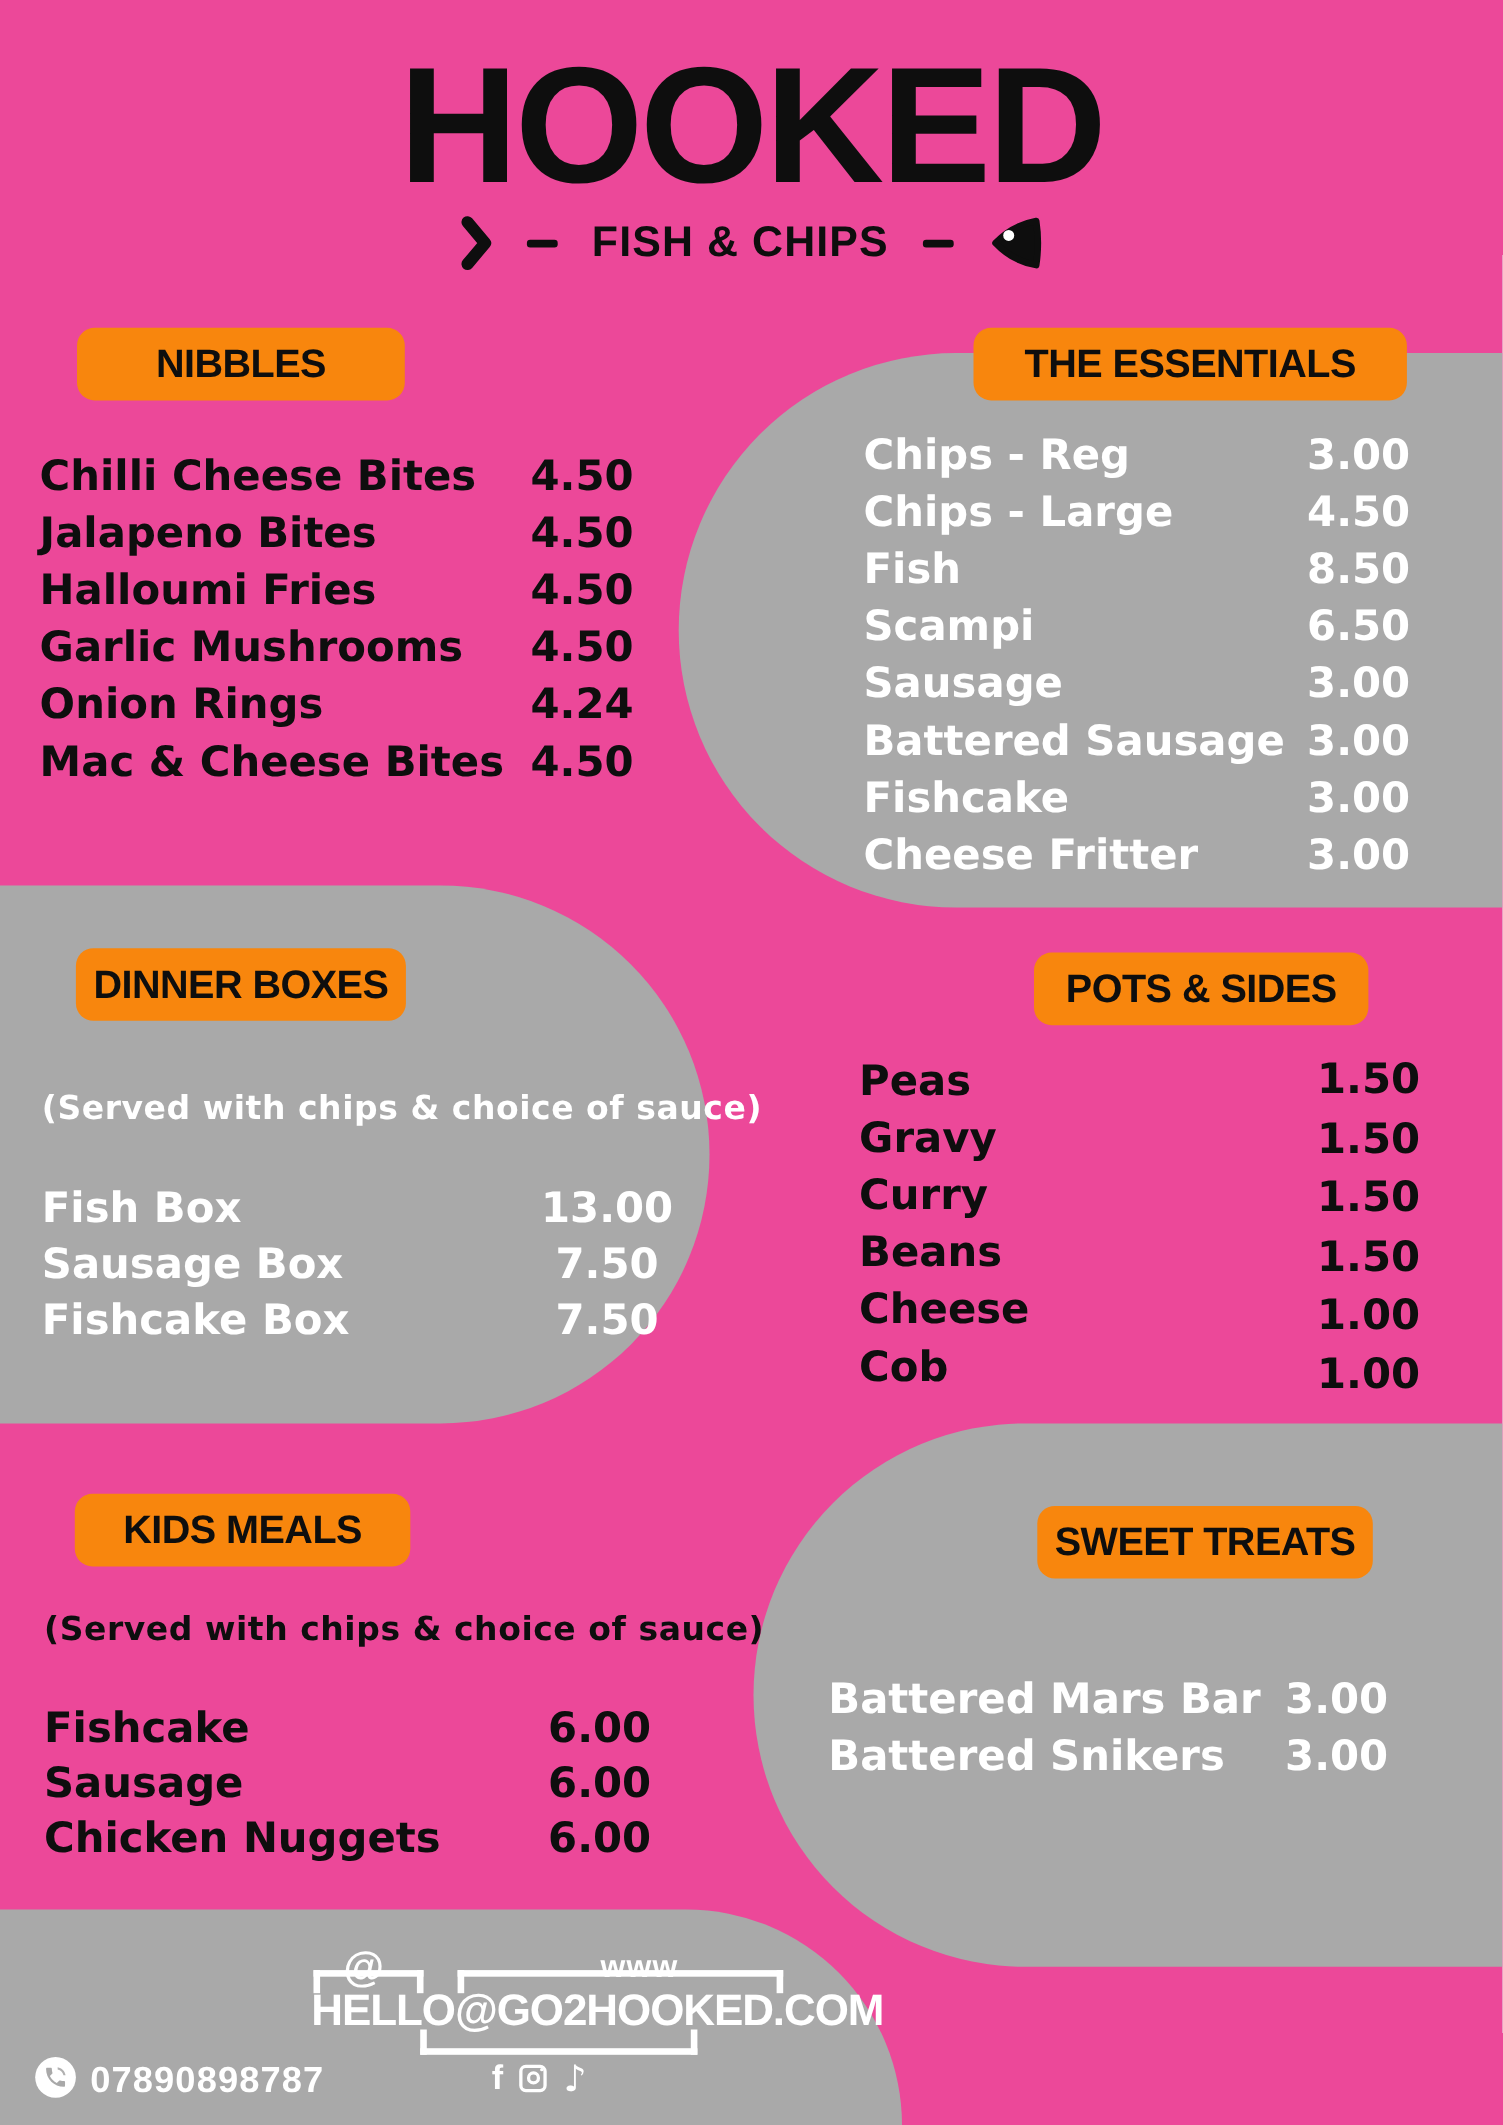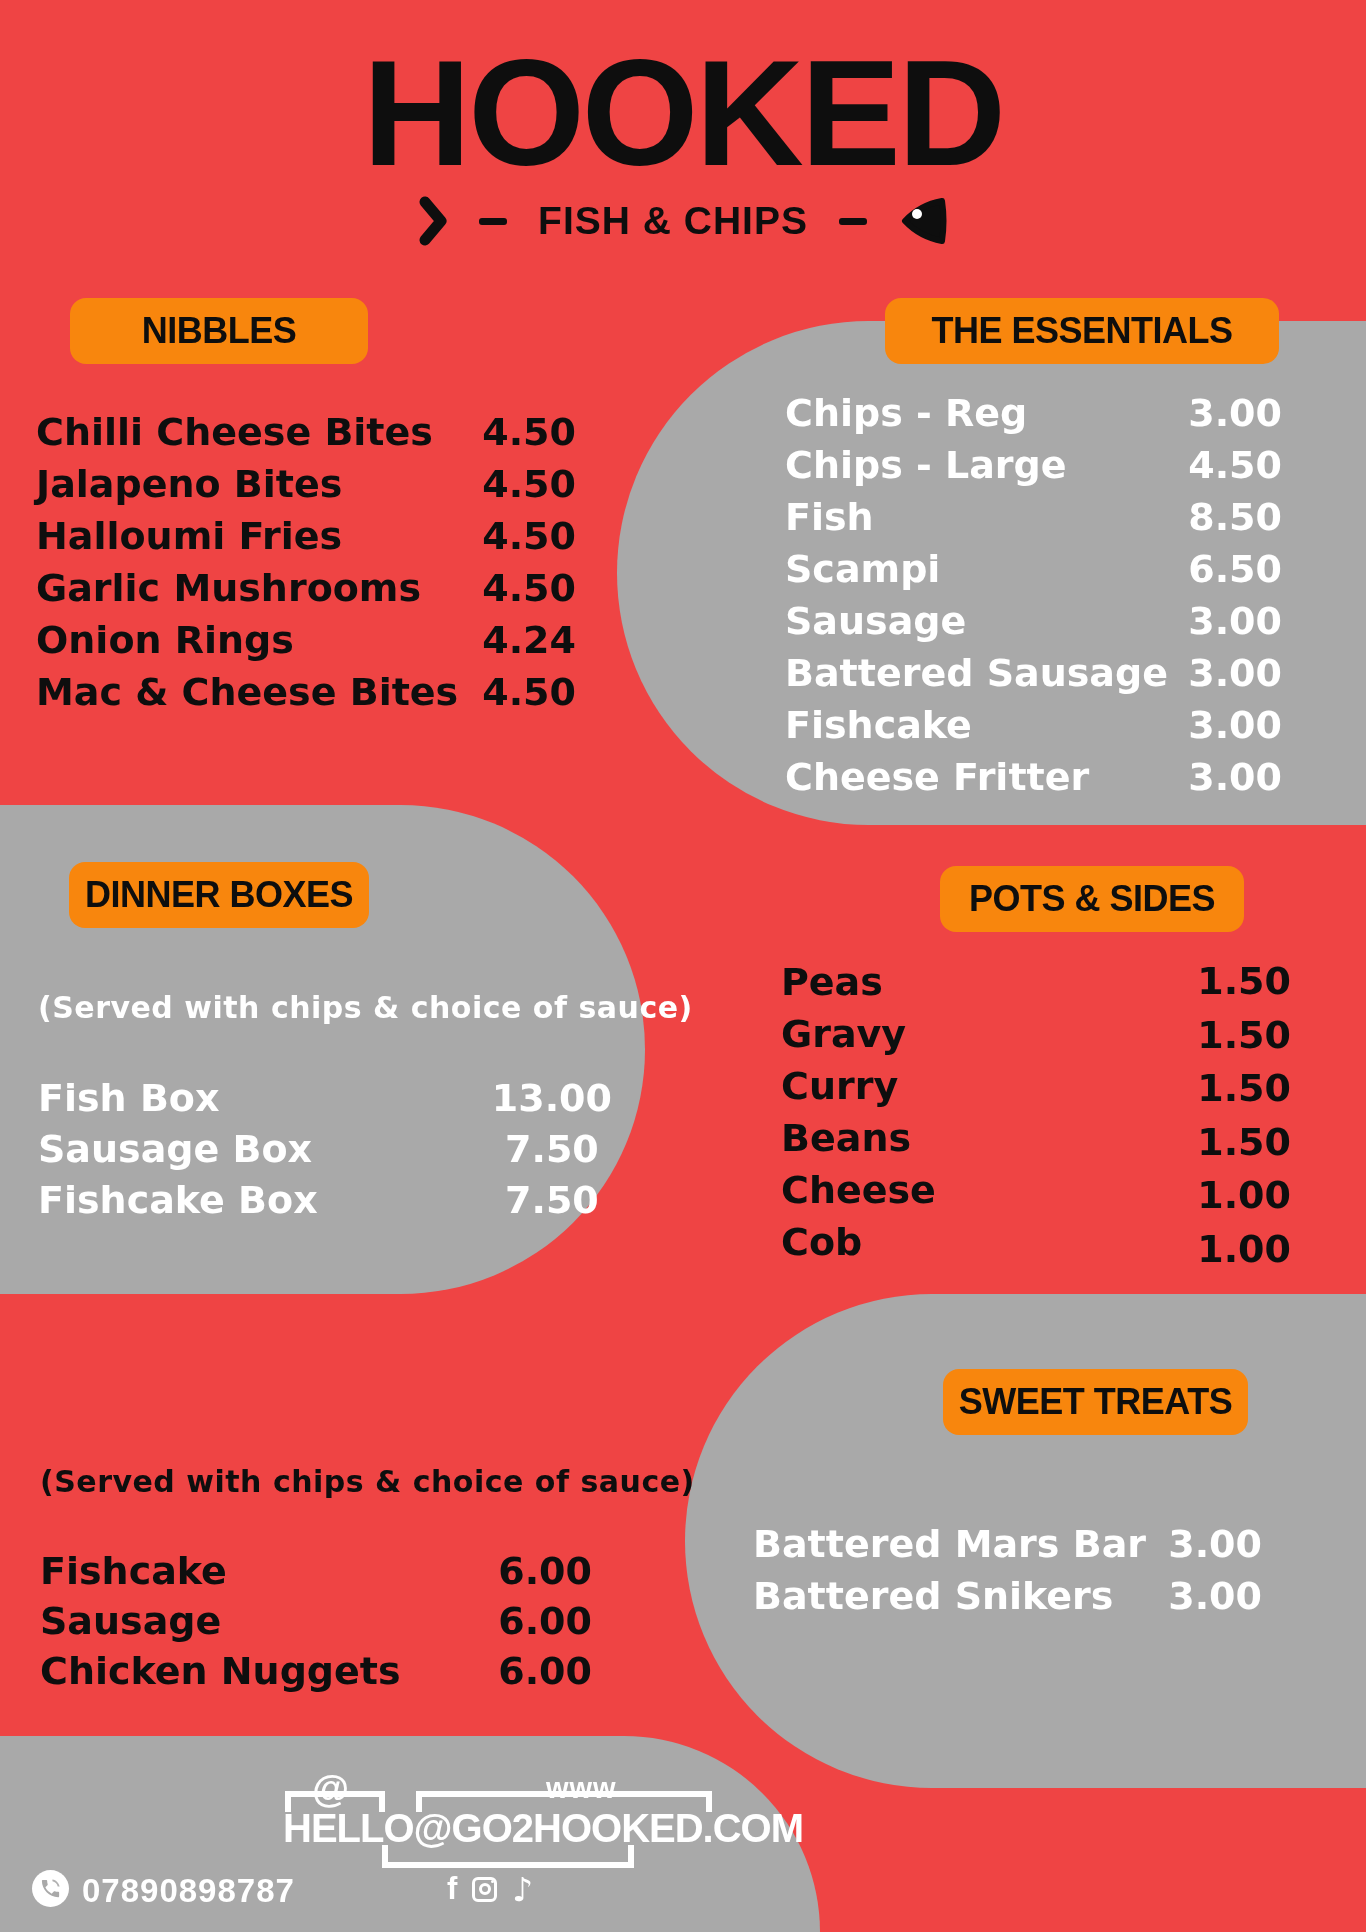--- a/index.html
+++ b/index.html
@@ -1,17 +1,17 @@
 <!DOCTYPE html>
 <html><head>
 <meta charset="utf-8">
 <style>
   html,body{margin:0;padding:0;background:#e8e8e8;}
   #page{
-    position:relative;width:1366px;height:1932px;background:#ef4444;
+    position:relative;width:1366px;height:1932px;background:#ec4899;
     overflow:hidden;font-family:"Liberation Sans",sans-serif;
   }
   
   .blob{position:absolute;background:#A9A9A9;}
   #essentials-blob{left:617px;top:321px;width:749px;height:504px;border-radius:252px 0 0 252px;}
   #dinner-blob{left:0;top:805px;width:645px;height:489px;border-radius:0 245px 245px 0;}
   #sweets-blob{left:685px;top:1294px;width:681px;height:494px;border-radius:247px 0 0 247px;}
   #footer-blob{left:0;top:1736px;width:820px;height:196px;border-radius:0 205px 0 0;}
   
   #logo-title{
@@ -107,20 +107,21 @@
         <path d="M44 7 Q47 27 44 47 Q22 43 7 27 Q22 11 44 7 Z" fill="#0E0E0E" stroke="#0E0E0E" stroke-width="6" stroke-linejoin="round"></path>
         <circle cx="19" cy="20" r="5" fill="#FFFFFF"></circle>
       </svg>
     </span>
   </div>
 
   <div class="banner" id="banner-nibbles">NIBBLES</div>
   <div class="banner" id="banner-essentials">THE ESSENTIALS</div>
   <div class="banner" id="banner-dinner">DINNER BOXES</div>
   <div class="banner" id="banner-pots">POTS &amp; SIDES</div>
+  <div class="banner" id="banner-kids">KIDS MEALS</div>
   <div class="banner" id="banner-sweets">SWEET TREATS</div>
 
   <div class="list dark" id="list-nibbles">
     <div class="names">
       <div>Chilli Cheese Bites</div>
       <div>Jalapeno Bites</div>
       <div>Halloumi Fries</div>
       <div>Garlic Mushrooms</div>
       <div>Onion Rings</div>
       <div>Mac &amp; Cheese Bites</div>

